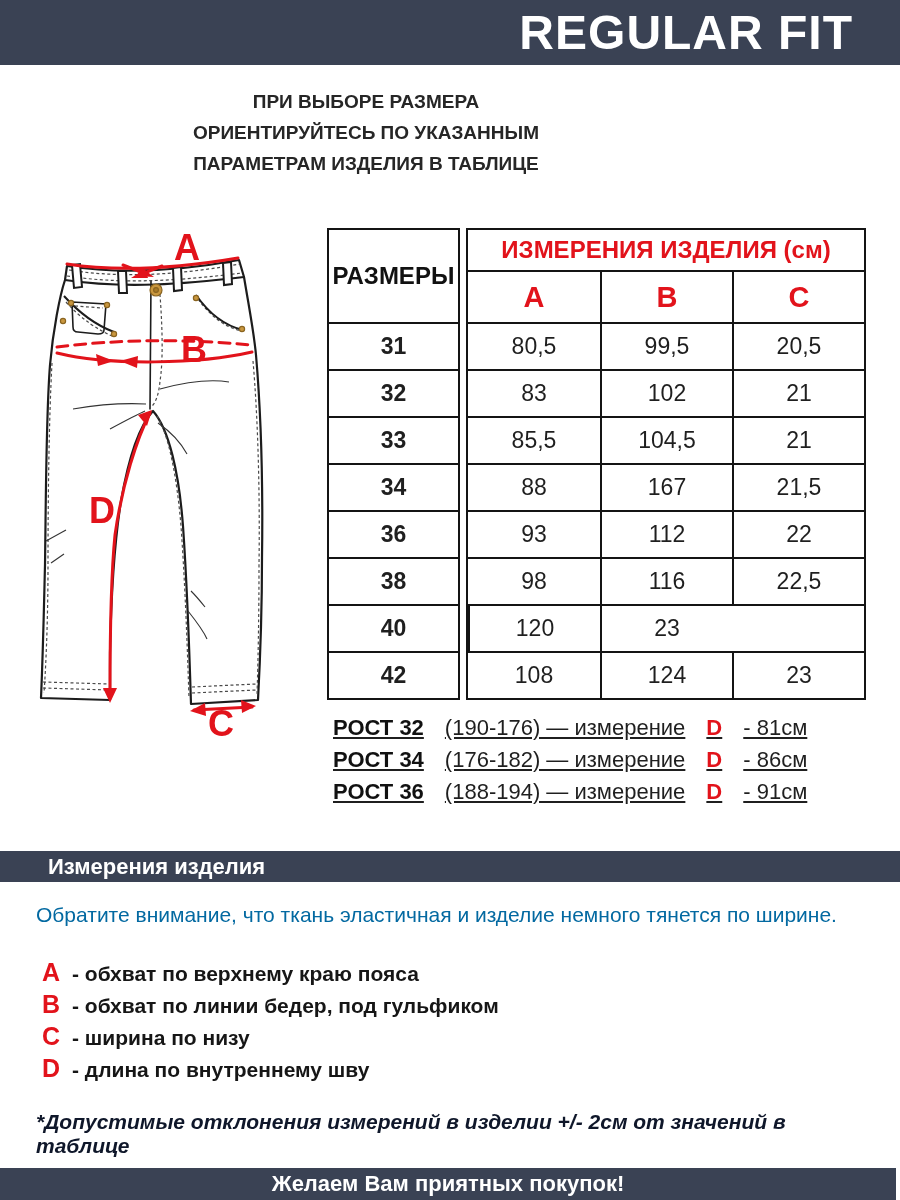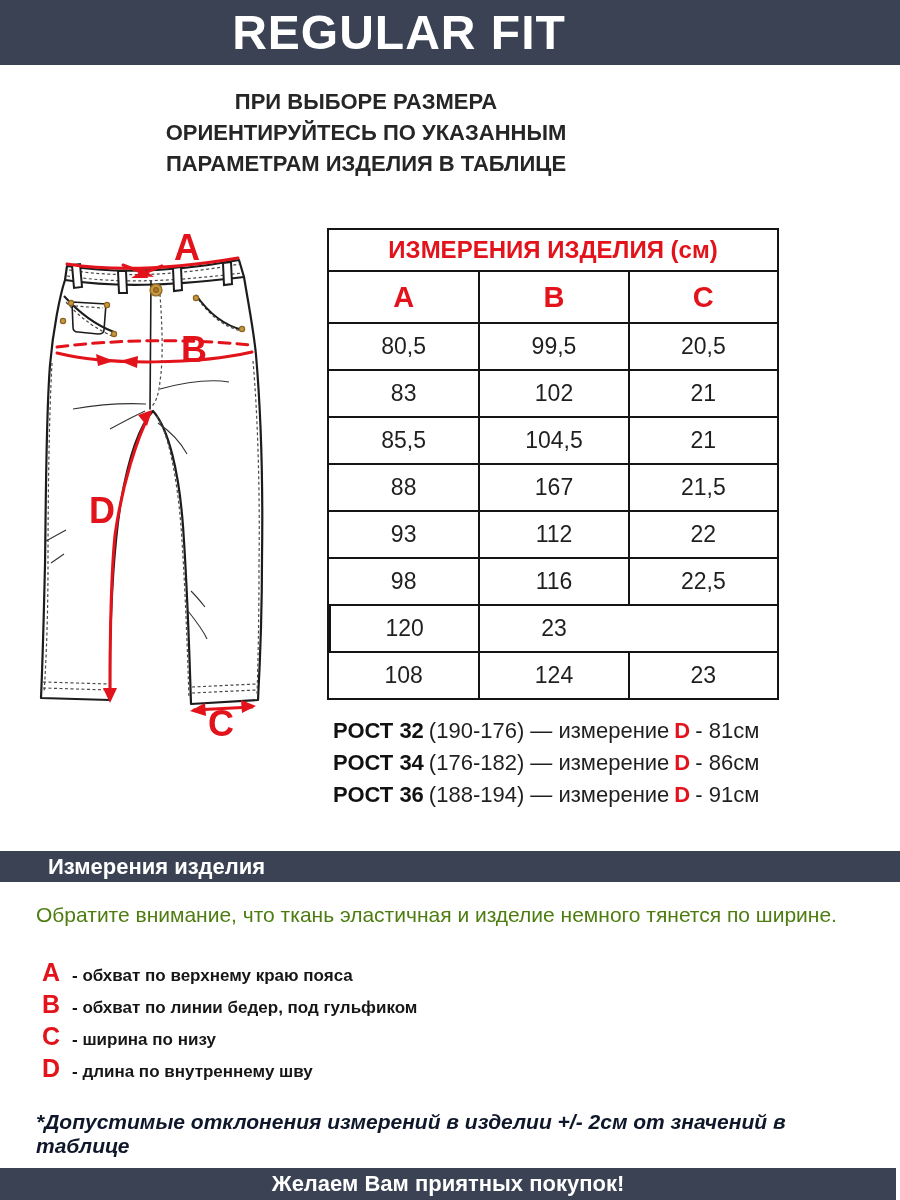--- a/index.html
+++ b/index.html
@@ -1,72 +1,72 @@
 <!DOCTYPE html>
 <html><head>
 <meta charset="utf-8">
 <style>
   html,body{margin:0;padding:0;background:#ffffff;}
   .page{position:relative;width:900px;height:1200px;background:#ffffff;overflow:hidden;
         font-family:"Liberation Sans",sans-serif;color:#1f1f1f;}
 
   
   .topbar{position:absolute;left:0;top:0;width:900px;height:65px;background:#3a4254;
-          display:flex;align-items:center;justify-content:center;
-          padding-right:102px;box-sizing:border-box;}
+          display:flex;align-items:center;justify-content:flex-end;
+          padding-right:47px;box-sizing:border-box;}
   .topbar-title{color:#ffffff;font-weight:bold;font-size:48px;letter-spacing:1px;white-space:nowrap;}
 
   
   .intro{position:absolute;left:0;top:86px;width:732px;text-align:center;
-         font-size:22px;font-weight:bold;line-height:31px;color:#262626;}
+         font-size:19px;font-weight:bold;line-height:31px;color:#262626;}
 
   
   .diagram{position:absolute;left:10px;top:233px;width:320px;height:515px;}
   .diagram text{font-family:"Liberation Sans",sans-serif;}
 
   
   .tablewrap{position:absolute;left:327px;top:228px;display:flex;gap:6px;}
   .tbox{border:2px solid #141414;background:#ffffff;box-sizing:border-box;}
   .left-box{width:133px;}
   .left-header{height:92px;display:flex;align-items:center;justify-content:center;
                font-weight:bold;font-size:24px;color:#111;}
   .lcell{height:47px;border-top:2px solid #141414;box-sizing:border-box;
          display:flex;align-items:center;justify-content:center;
          font-weight:bold;font-size:23px;}
-  .right-box{width:452px;}
+  .right-box{width:400px;}
   .mhead1{height:40px;display:flex;align-items:center;justify-content:center;
           font-weight:bold;font-size:24px;color:#e2131b;white-space:nowrap;}
   .mhead2{height:52px;border-top:2px solid #141414;box-sizing:border-box;
           display:grid;grid-template-columns:1fr 1fr 1fr;}
   .mhead2 span{display:flex;align-items:center;justify-content:center;
                font-weight:bold;font-size:29px;color:#e2131b;}
   .mrow{height:47px;border-top:2px solid #141414;box-sizing:border-box;
         display:grid;grid-template-columns:1fr 1fr 1fr;text-align:center;}
   .mcell{display:flex;align-items:center;justify-content:center;font-size:23px;}
   .vline{border-left:2px solid #141414;}
 
   
   .height-notes{position:absolute;left:333px;top:712px;font-size:22px;}
-  .hnote{display:flex;align-items:flex-end;gap:5px;height:32px;white-space:nowrap;}
+  .hnote{display:flex;align-items:center;gap:21px;height:32px;white-space:nowrap;text-decoration:underline;}
   .hlabel{font-weight:bold;color:#111;}
   .hletter{font-weight:bold;color:#e2131b;}
 
   
   .section-bar{position:absolute;left:0;top:851px;width:900px;height:31px;background:#3a4254;
                display:flex;align-items:center;padding-left:48px;box-sizing:border-box;}
   .section-title{color:#ffffff;font-weight:bold;font-size:22px;}
 
   
-  .note{position:absolute;left:36px;top:903px;width:840px;font-size:21px;color:#4d7c0f;}
+  .note{position:absolute;left:36px;top:903px;width:840px;font-size:21px;color:#0369a1;}
 
   
   .legend{position:absolute;left:40px;top:958px;}
   .legend-item{display:flex;align-items:baseline;gap:10px;height:32px;}
   .legend-letter{color:#e2131b;font-weight:bold;font-size:25px;width:22px;text-align:center;}
-  .legend-text{font-weight:bold;font-size:17px;color:#161616;}
+  .legend-text{font-weight:bold;font-size:21px;color:#161616;}
 
   
   .disclaimer{position:absolute;left:36px;top:1110px;width:840px;
               font-size:21px;font-weight:bold;font-style:italic;color:#0f172a;}
 
   
   .footer-bar{position:absolute;left:0;top:1168px;width:896px;height:32px;background:#3a4254;
               display:flex;align-items:center;justify-content:center;}
   .footer-title{color:#ffffff;font-weight:bold;font-size:22px;}
 </style>
@@ -158,20 +158,33 @@
     </g>
     <g fill="#e2131b" font-size="36" font-weight="bold" text-anchor="middle">
       <text x="177" y="27">A</text>
       <text x="184" y="129">B</text>
       <text x="92" y="290">D</text>
       <text x="211" y="503">C</text>
     </g>
   </svg>
 
   <div class="tablewrap">
+    <div class="tbox left-box">
+      <div class="left-header">РАЗМЕРЫ</div>
+      <div>
+          <div class="lcell">31</div>
+          <div class="lcell">32</div>
+          <div class="lcell">33</div>
+          <div class="lcell">34</div>
+          <div class="lcell">36</div>
+          <div class="lcell">38</div>
+          <div class="lcell">40</div>
+          <div class="lcell">42</div>
+        </div>
+    </div>
     <div class="tbox right-box">
       <div class="mhead1">ИЗМЕРЕНИЯ ИЗДЕЛИЯ (см)</div>
       <div class="mhead2">
         <span>A</span>
         <span class="vline">B</span>
         <span class="vline">C</span>
       </div>
       <div>
           <div class="mrow">
             <div class="mcell">80,5</div>

